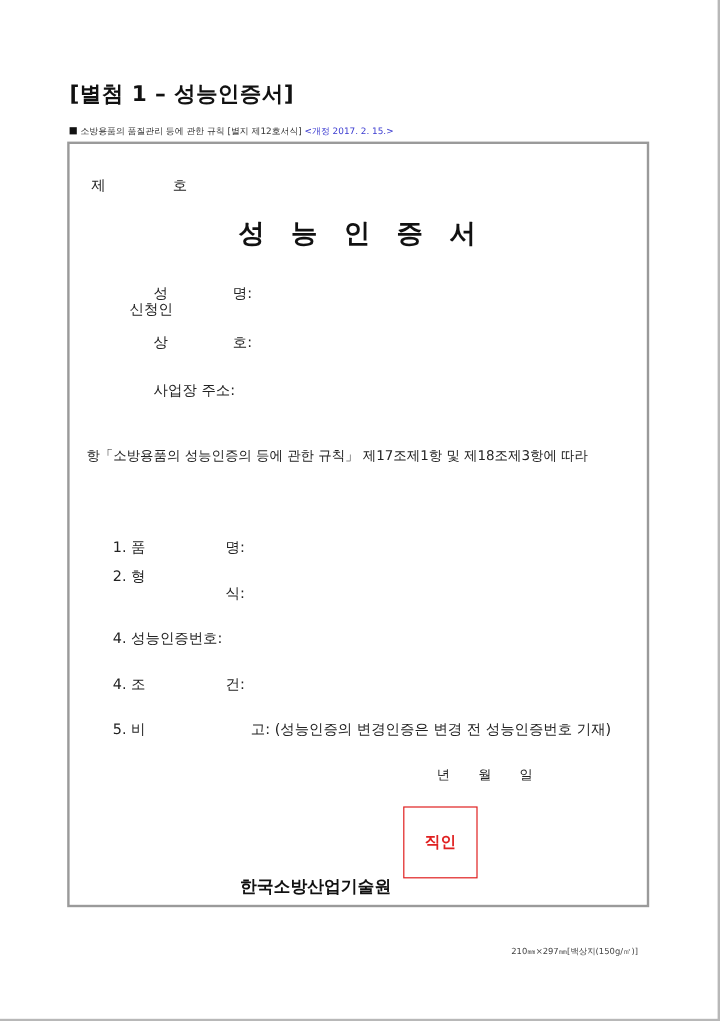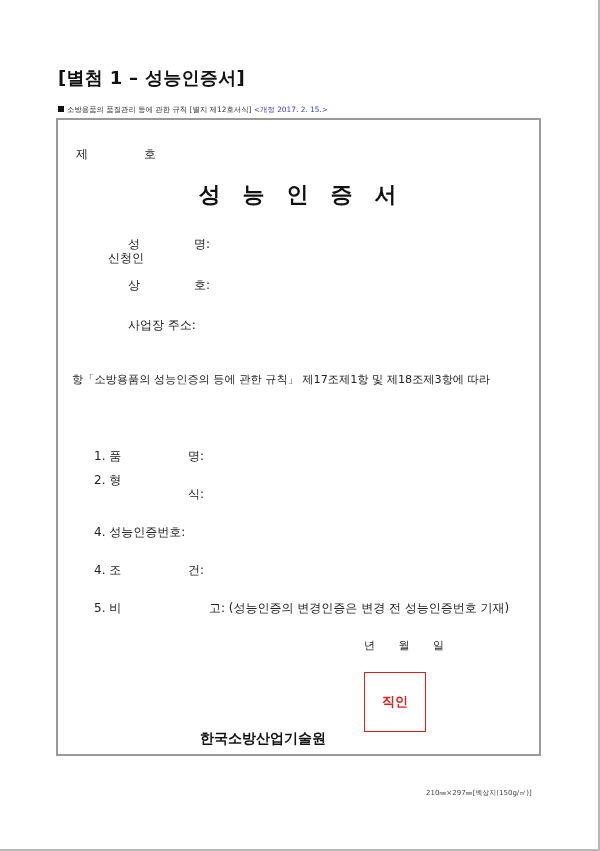--- a/index.html
+++ b/index.html
@@ -44,21 +44,21 @@
   .body-para div { white-space: nowrap; }
   .body-para .indent { padding-left: 28px; }
 
   .item-label { left: 36px; }
   .item-suffix { left: 130px; }
   .remark-text { left: 130px; margin-left: 21px; }
 
   .date-line { left: 306px; top: 518px; font-size: 11px; word-spacing: 20px; }
   .issuer { left: 142px; top: 574px; font-size: 14px; font-weight: bold; color: #111; margin-top: 36px; }
   .seal-box {
-    position: absolute; left: 306px; top: 552px; width: 60px; height: 58px; border: 1.5px solid #e02020;
+    position: absolute; left: 278px; top: 552px; width: 60px; height: 58px; border: 1.5px solid #e02020;
     display: flex; align-items: center; justify-content: center;
   }
   .seal-text { font-size: 13px; font-weight: bold; color: #e02020; }
   .paper-spec { position: absolute; left: 426px; top: 788px; font-size: 7px; color: #444; white-space: nowrap; }
 </style>
 </head>
 <body>
 
 <div class="page-edge-right"></div>
 <div class="page-edge-bottom"></div>

